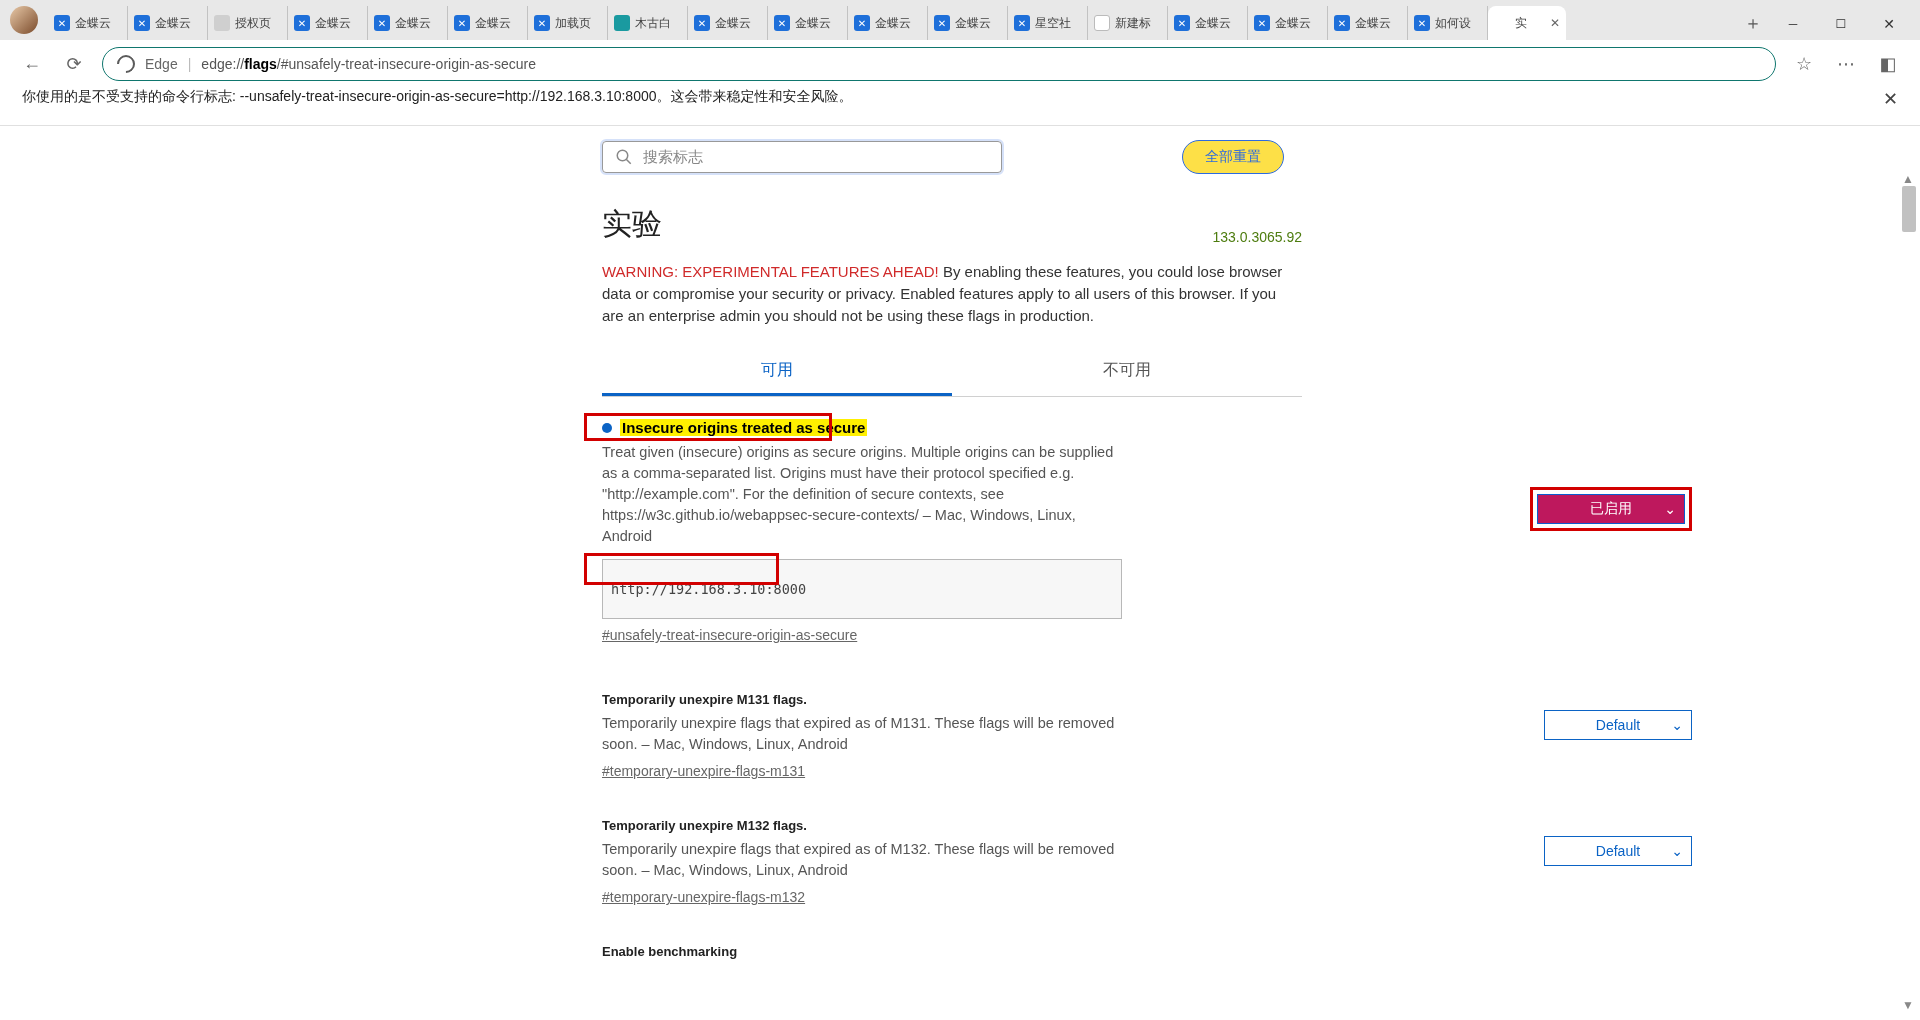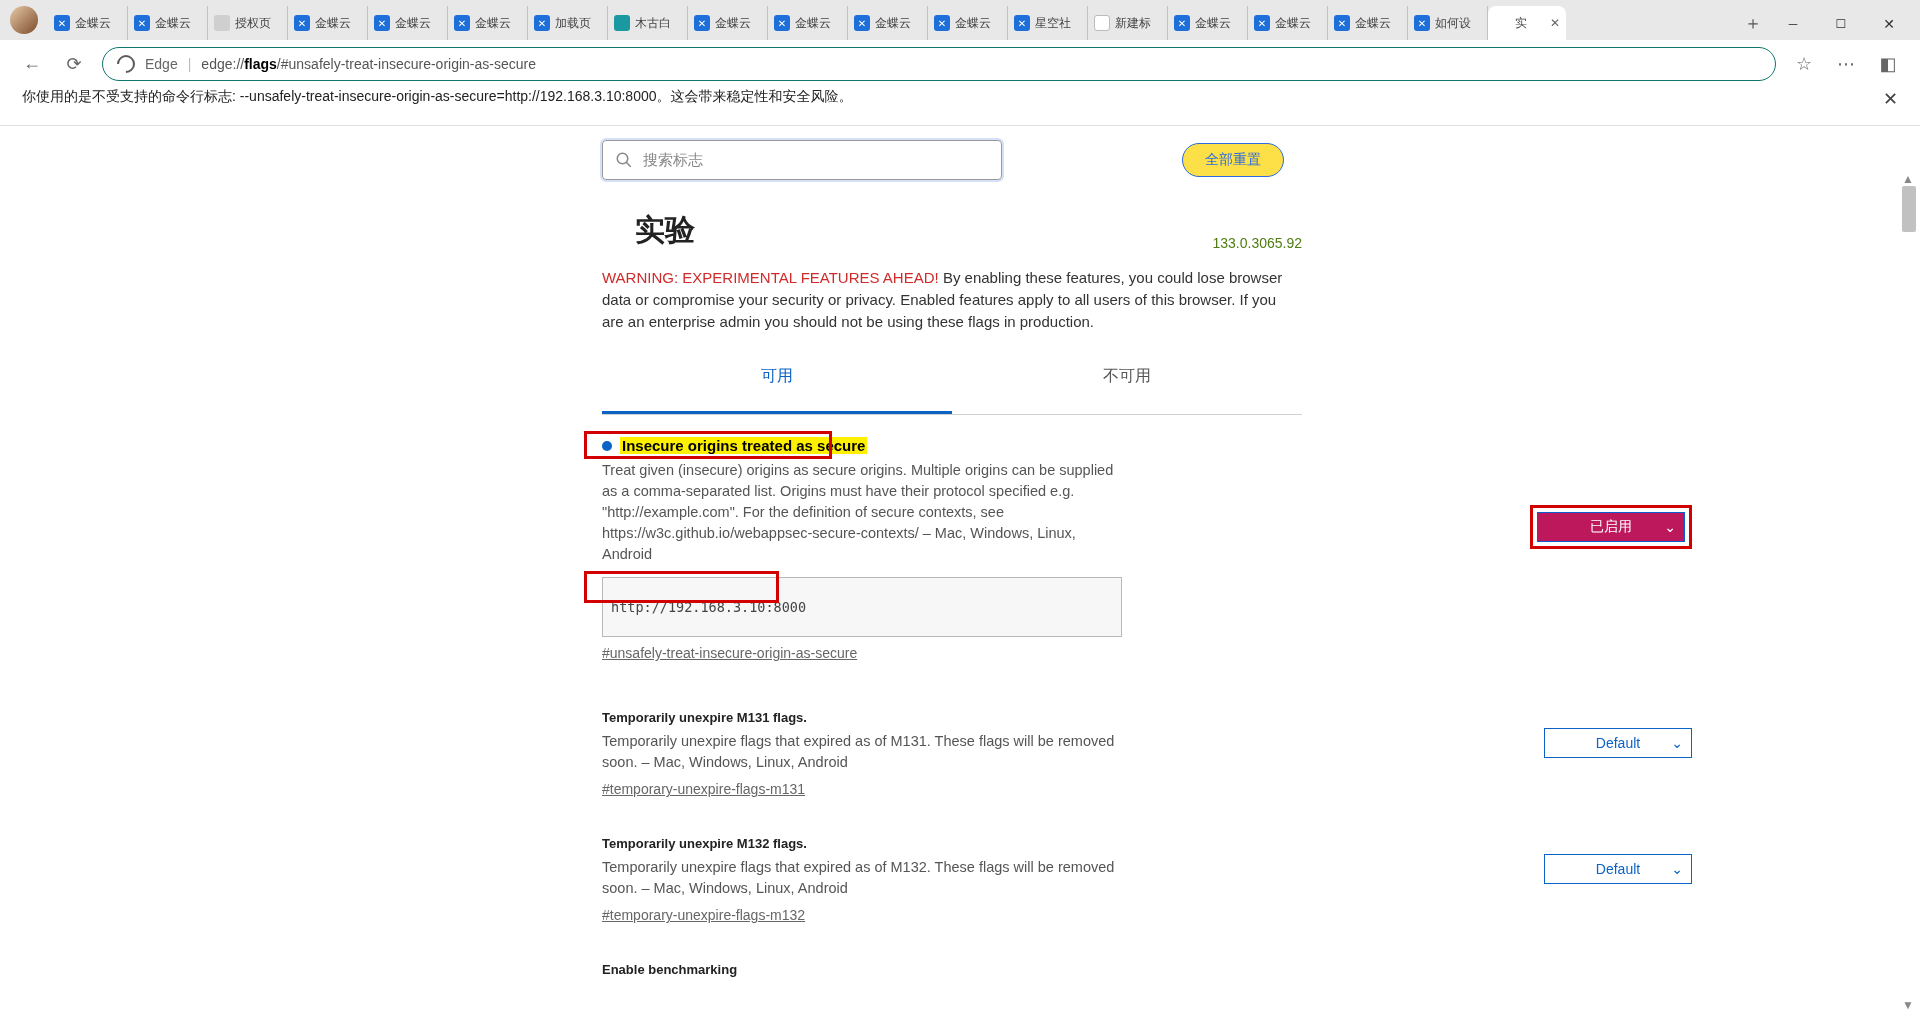--- a/index.html
+++ b/index.html
@@ -38,34 +38,34 @@
 
 .warnbar { height:38px; background:#fff; border-bottom:1px solid #e0e0e0; display:flex; align-items:flex-start; padding:0 22px; font-size:14px; color:#222; }
 .warnbar .close { margin-left:auto; font-size:18px; color:#444; }
 
 
 .page { position:absolute; top:126px; bottom:0; left:4px; right:20px; overflow:hidden; background:#fff; }
 .content { width:700px; margin:0 auto; padding-top:14px; }
 
 
 .search-row { display:flex; align-items:center; gap:180px; margin-bottom:30px; }
-.search-box { width:400px; height:40px; border:1px solid #999; outline:2px solid #2d6bdf33; border-radius:4px; display:flex; align-items:center; padding:0 12px; gap:10px; color:#888; font-size:15px; }
+.search-box { width:400px; height:32px; border:1px solid #999; outline:2px solid #2d6bdf33; border-radius:4px; display:flex; align-items:center; padding:0 12px; gap:10px; color:#888; font-size:15px; }
 .search-box svg { flex:none; }
 .reset-btn { height:34px; padding:0 22px; border:1px solid #2d6bdf; color:#2d6bdf; border-radius:17px; background:#fde047; font-size:14px; display:flex; align-items:center; }
 
 
 .head-row { display:flex; align-items:flex-end; justify-content:space-between; margin-bottom:16px; }
-.head-row h1 { font-size:30px; font-weight:700; color:#222;margin-left:33px; }
+.head-row h1 { font-size:30px; font-weight:400; color:#222; }
 .ver { font-size:14px; color:#4d7c0f; }
 .warn-para { font-size:15px; line-height:1.45; color:#333; margin-bottom:24px; }
 .warn-para .red { color:#d02a2a;margin-top:40px; }
 
 
 .ftabs { display:flex; border-bottom:1px solid #d0d0d0; margin-bottom:18px; }
-.ftab { flex:1; text-align:center; padding:10px 0 24px; font-size:16px; color:#555; }
+.ftab { flex:1; text-align:center; padding:10px 0 12px; font-size:16px; color:#555; }
 .ftab.active { color:#0b63c5; border-bottom:3px solid #0b63c5; font-weight:500; }
 
 
 .flag { position:relative; padding:4px 0 24px; }
 .flag .title-row { display:flex; align-items:center; gap:8px; }
 .dot { width:10px; height:10px; border-radius:50%; background:#0b63c5; }
 .hl { background:#fff000; padding:0 2px; font-size:15px; font-weight:600; }
 .red-box-title { position:absolute; border:3px solid #d20000; pointer-events:none; }
 .flag-desc { font-size:14.5px; color:#555; line-height:1.45; margin-top:6px; max-width:520px; }
 .flag-input { margin-top:12px; width:520px; height:30px; border:1px solid #b8b8b8; background:#f7f7f7; padding:0 8px; font-family:Consolas,monospace; font-size:13.5px; color:#444; }

